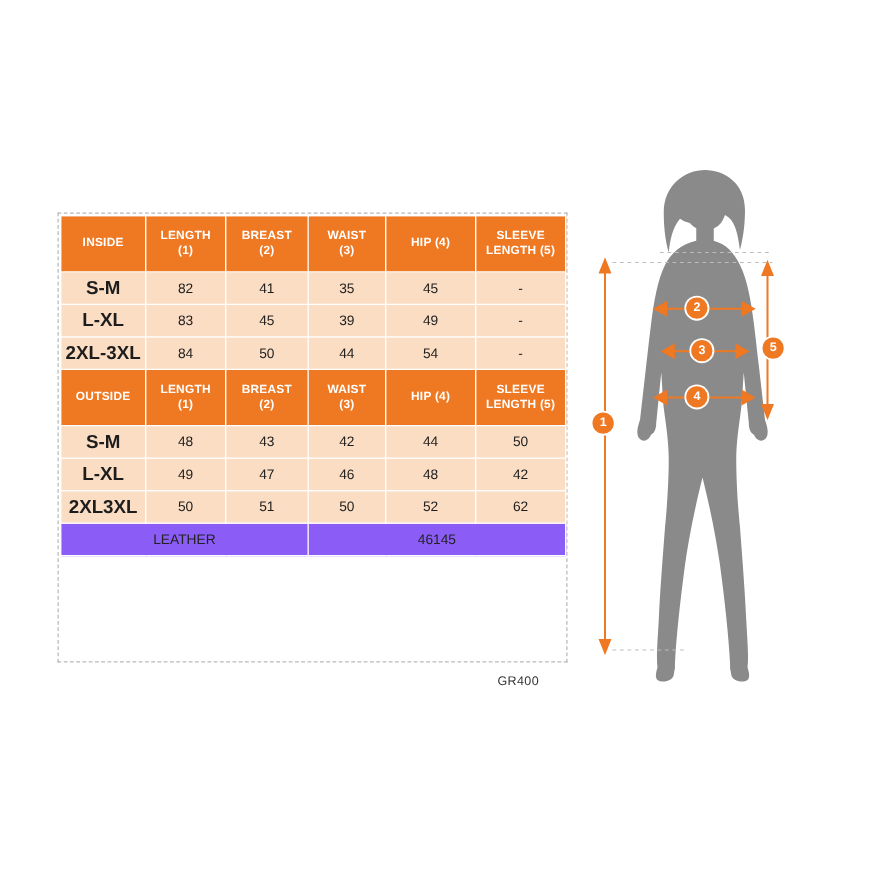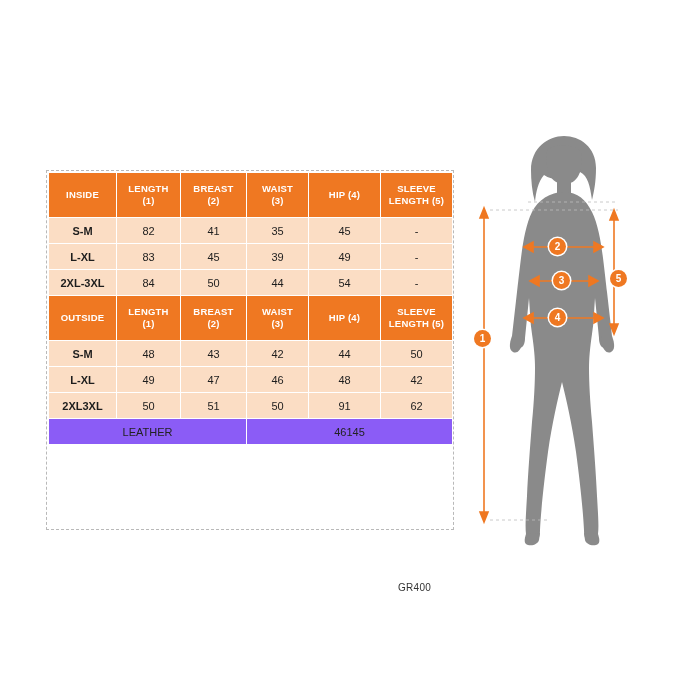--- a/index.html
+++ b/index.html
@@ -48,21 +48,21 @@
     line-height: 12px;
     letter-spacing: 0.2px;
   }
   .datarow td {
     background: #fbddc4;
     font-size: 11px;
     color: #1d1d1d;
   }
   .datarow td.rowlabel {
     font-weight: bold;
-    font-size: 11px;
+    font-size: 15px;
     text-align: center;
   }
   .footer-hdr td {
     background: #ef7822;
     color: #ffffff;
     font-weight: bold;
     font-size: 10.5px;
     height: 26px;
   }
   .footer-val td {
@@ -81,21 +81,20 @@
     pointer-events: none;
   }
 
   .code-label {
     position: absolute;
     left: 398px;
     top: 540px;
     font-size: 10px;
     color: #333333;
     letter-spacing: 0.3px;
-    margin-top: 42px;
   }
 
   
   .figure-area {
     position: absolute;
     left: 468px;
     top: 130px;
     width: 190px;
     height: 420px;
   }
@@ -230,21 +229,21 @@
         <td>47</td>
         <td>46</td>
         <td>48</td>
         <td>42</td>
       </tr>
       <tr class="datarow">
         <td class="rowlabel">2XL3XL</td>
         <td>50</td>
         <td>51</td>
         <td>50</td>
-        <td>91</td>
+        <td>52</td>
         <td>62</td>
       </tr>
 
       <tr class="footer-val">
         <td colspan="3">LEATHER</td>
         <td colspan="3">46145</td>
       </tr>
     </tbody>
   </table>
 

